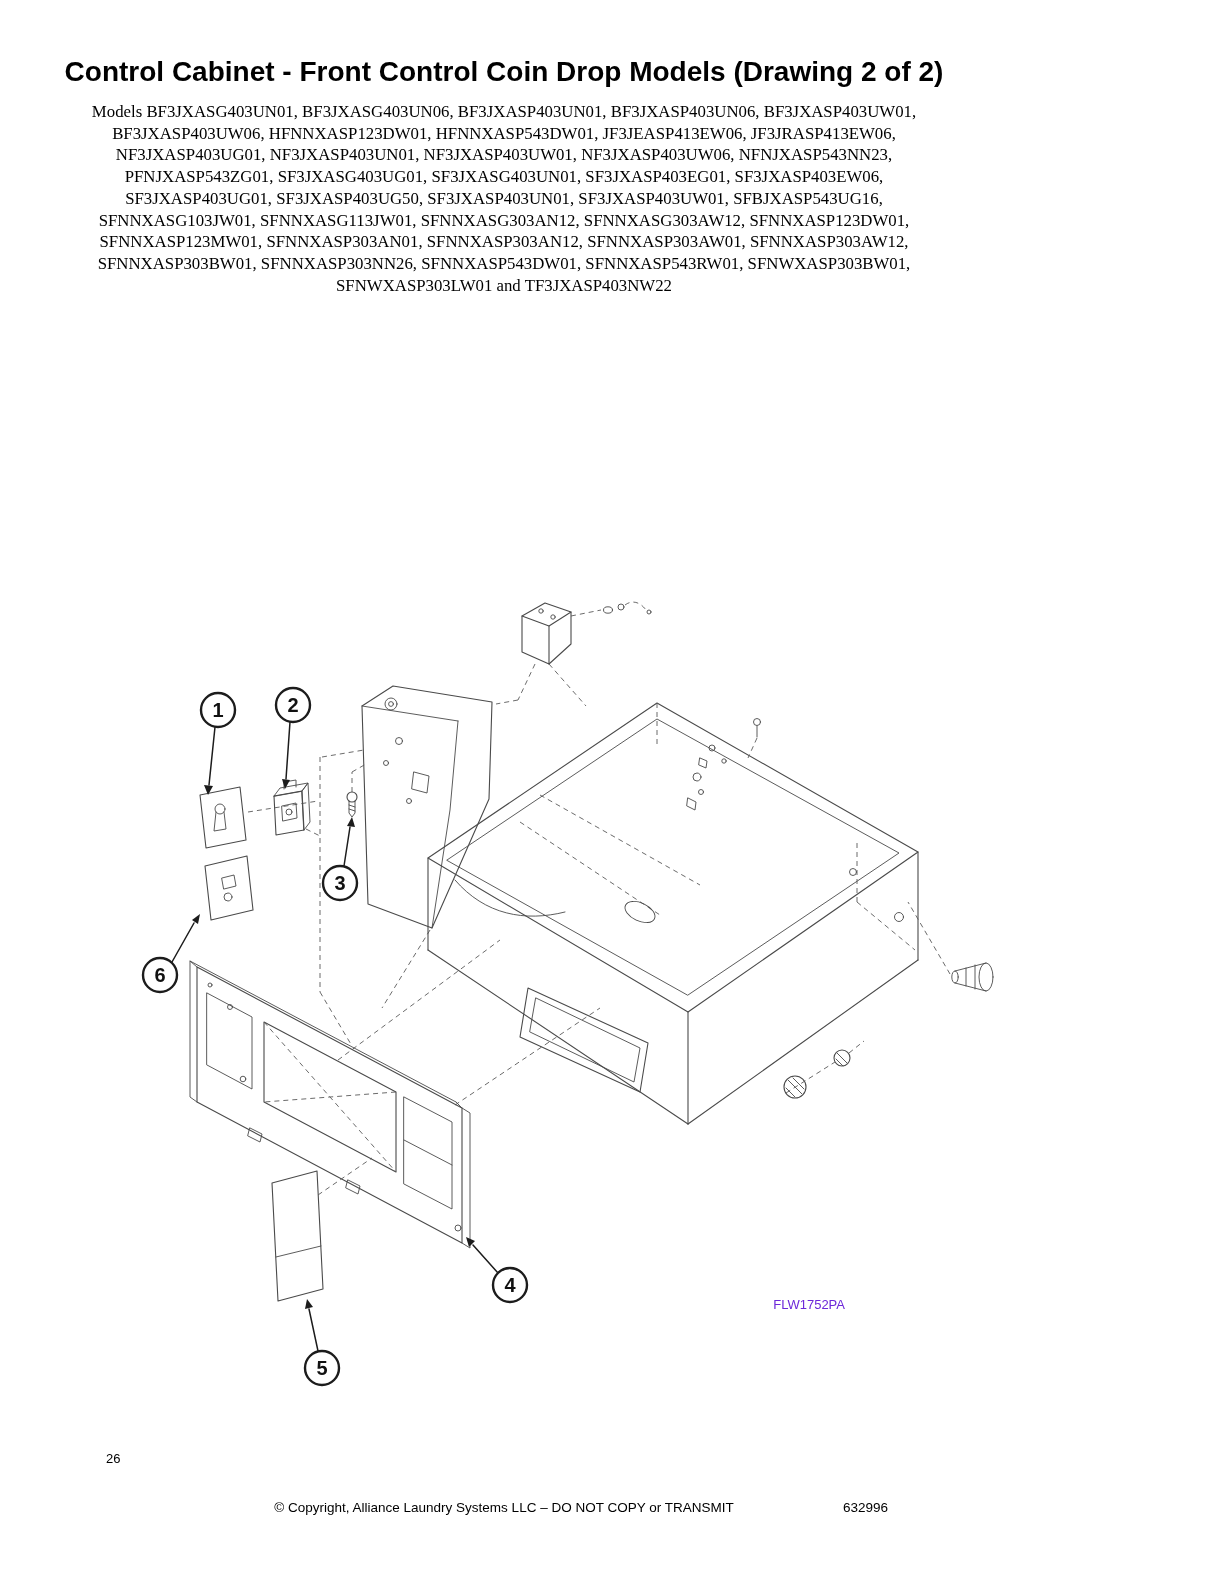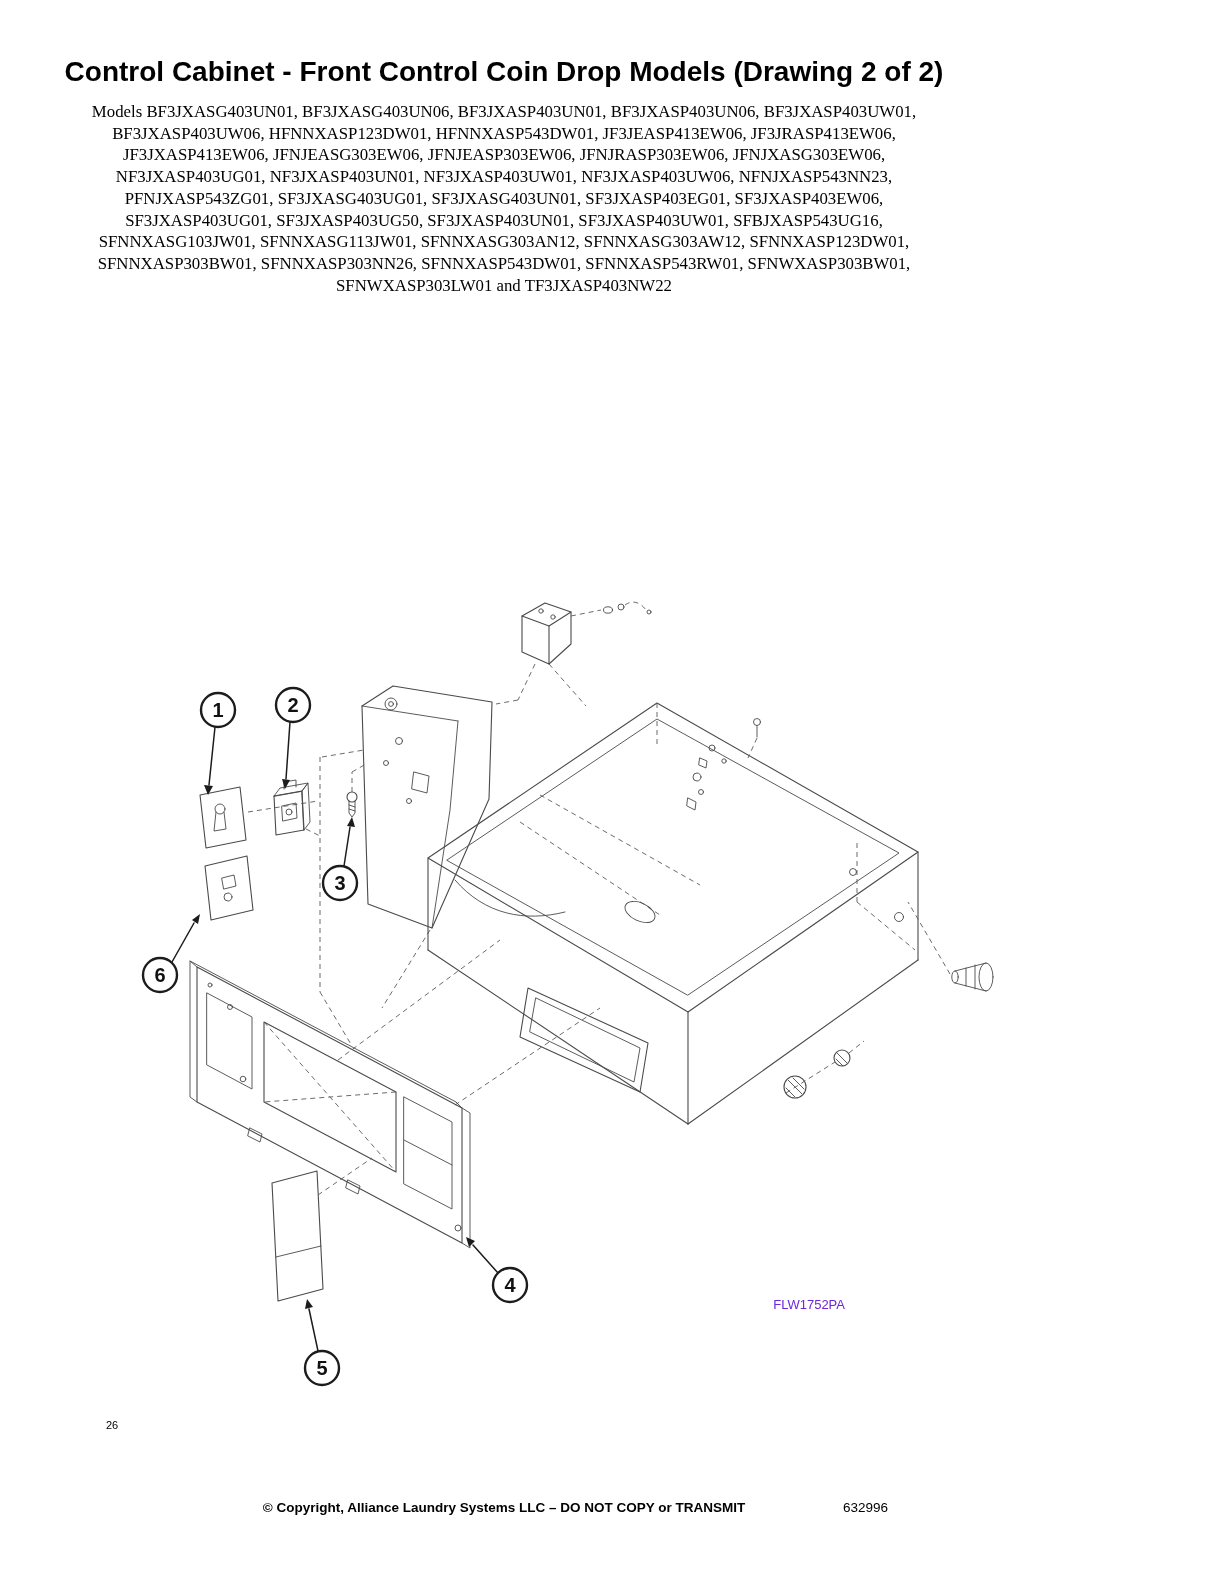--- a/index.html
+++ b/index.html
@@ -3,46 +3,46 @@
 <meta charset="utf-8">
 <style>
   html,body{margin:0;padding:0;}
   body{width:1224px;height:1584px;background:#ffffff;font-family:"Liberation Sans",sans-serif;color:#000;position:relative;overflow:hidden;}
   .page{position:absolute;left:0;top:0;width:1008px;height:1584px;background:#ffffff;overflow:hidden;}
   .title{position:absolute;left:0;right:0;top:56px;text-align:center;font-size:28px;font-weight:bold;color:#000;}
   .models{position:absolute;left:0;right:0;top:101px;text-align:center;font-size:16.8px;line-height:21.7px;color:#000;font-family:Liberation Serif, serif;}
   .models div{white-space:nowrap;}
   .diagram-svg{position:absolute;left:0;top:0;width:1224px;height:1584px;}
   .figure-code{position:absolute;top:1297px;right:163px;font-size:13px;color:#6d28d9;}
-  .footer-page{position:absolute;left:106px;top:1419px;font-size:11px;color:#000;}
-  .footer-copy{position:absolute;left:0;right:0;top:1500px;text-align:center;font-size:13.5px;font-weight:bold;color:#000;}
+  .footer-page{position:absolute;left:106px;top:1451px;font-size:13px;color:#000;}
+  .footer-copy{position:absolute;left:0;right:0;top:1500px;text-align:center;font-size:13.5px;font-weight:normal;color:#000;}
   .footer-doc{position:absolute;right:120px;top:1500px;font-size:13.5px;color:#000;}
   svg .ln{fill:none;stroke:#4a4a4a;stroke-width:1.1;stroke-linejoin:round;stroke-linecap:round;}
   svg .ln2{fill:none;stroke:#4a4a4a;stroke-width:0.9;stroke-linejoin:round;stroke-linecap:round;}
   svg .dash{fill:none;stroke:#5a5a5a;stroke-width:0.9;stroke-dasharray:5 4;}
   svg .callout-circle{fill:#ffffff;stroke:#1c1c1c;stroke-width:2.4;}
   svg .callout-num{font-family:"Liberation Sans",sans-serif;font-size:20px;font-weight:bold;fill:#111;text-anchor:middle;}
   svg .arrow{stroke:#1c1c1c;stroke-width:1.5;fill:none;stroke-linecap:round;}
   svg .arrowhead{fill:#1c1c1c;stroke:none;}
 </style>
 </head>
 <body>
 
 <div class="page">
 
   <div class="title">Control Cabinet - Front Control Coin Drop Models (Drawing 2 of 2)</div>
 
   <div class="models">
     <div>Models BF3JXASG403UN01, BF3JXASG403UN06, BF3JXASP403UN01, BF3JXASP403UN06, BF3JXASP403UW01,</div>
     <div>BF3JXASP403UW06, HFNNXASP123DW01, HFNNXASP543DW01, JF3JEASP413EW06, JF3JRASP413EW06,</div>
-    <div>JF3JXASP413EW06, JFNJEASG303EW06, JFNJEASP303EW06, JFNJRASP303EW06, JFNJXASG303EW06,</div>
     <div>NF3JXASP403UG01, NF3JXASP403UN01, NF3JXASP403UW01, NF3JXASP403UW06, NFNJXASP543NN23,</div>
     <div>PFNJXASP543ZG01, SF3JXASG403UG01, SF3JXASG403UN01, SF3JXASP403EG01, SF3JXASP403EW06,</div>
     <div>SF3JXASP403UG01, SF3JXASP403UG50, SF3JXASP403UN01, SF3JXASP403UW01, SFBJXASP543UG16,</div>
     <div>SFNNXASG103JW01, SFNNXASG113JW01, SFNNXASG303AN12, SFNNXASG303AW12, SFNNXASP123DW01,</div>
+    <div>SFNNXASP123MW01, SFNNXASP303AN01, SFNNXASP303AN12, SFNNXASP303AW01, SFNNXASP303AW12,</div>
     <div>SFNNXASP303BW01, SFNNXASP303NN26, SFNNXASP543DW01, SFNNXASP543RW01, SFNWXASP303BW01,</div>
     <div>SFNWXASP303LW01 and TF3JXASP403NW22</div>
   </div>
 
   <svg class="diagram-svg" viewBox="0 0 1224 1584">
 
     <g>
       <polygon class="ln" points="522,616 545,603 571,612 549,626"></polygon>
       <polyline class="ln" points="522,616 522,652 549,664 549,626"></polyline>
       <polyline class="ln" points="549,664 571,644 571,612"></polyline>

